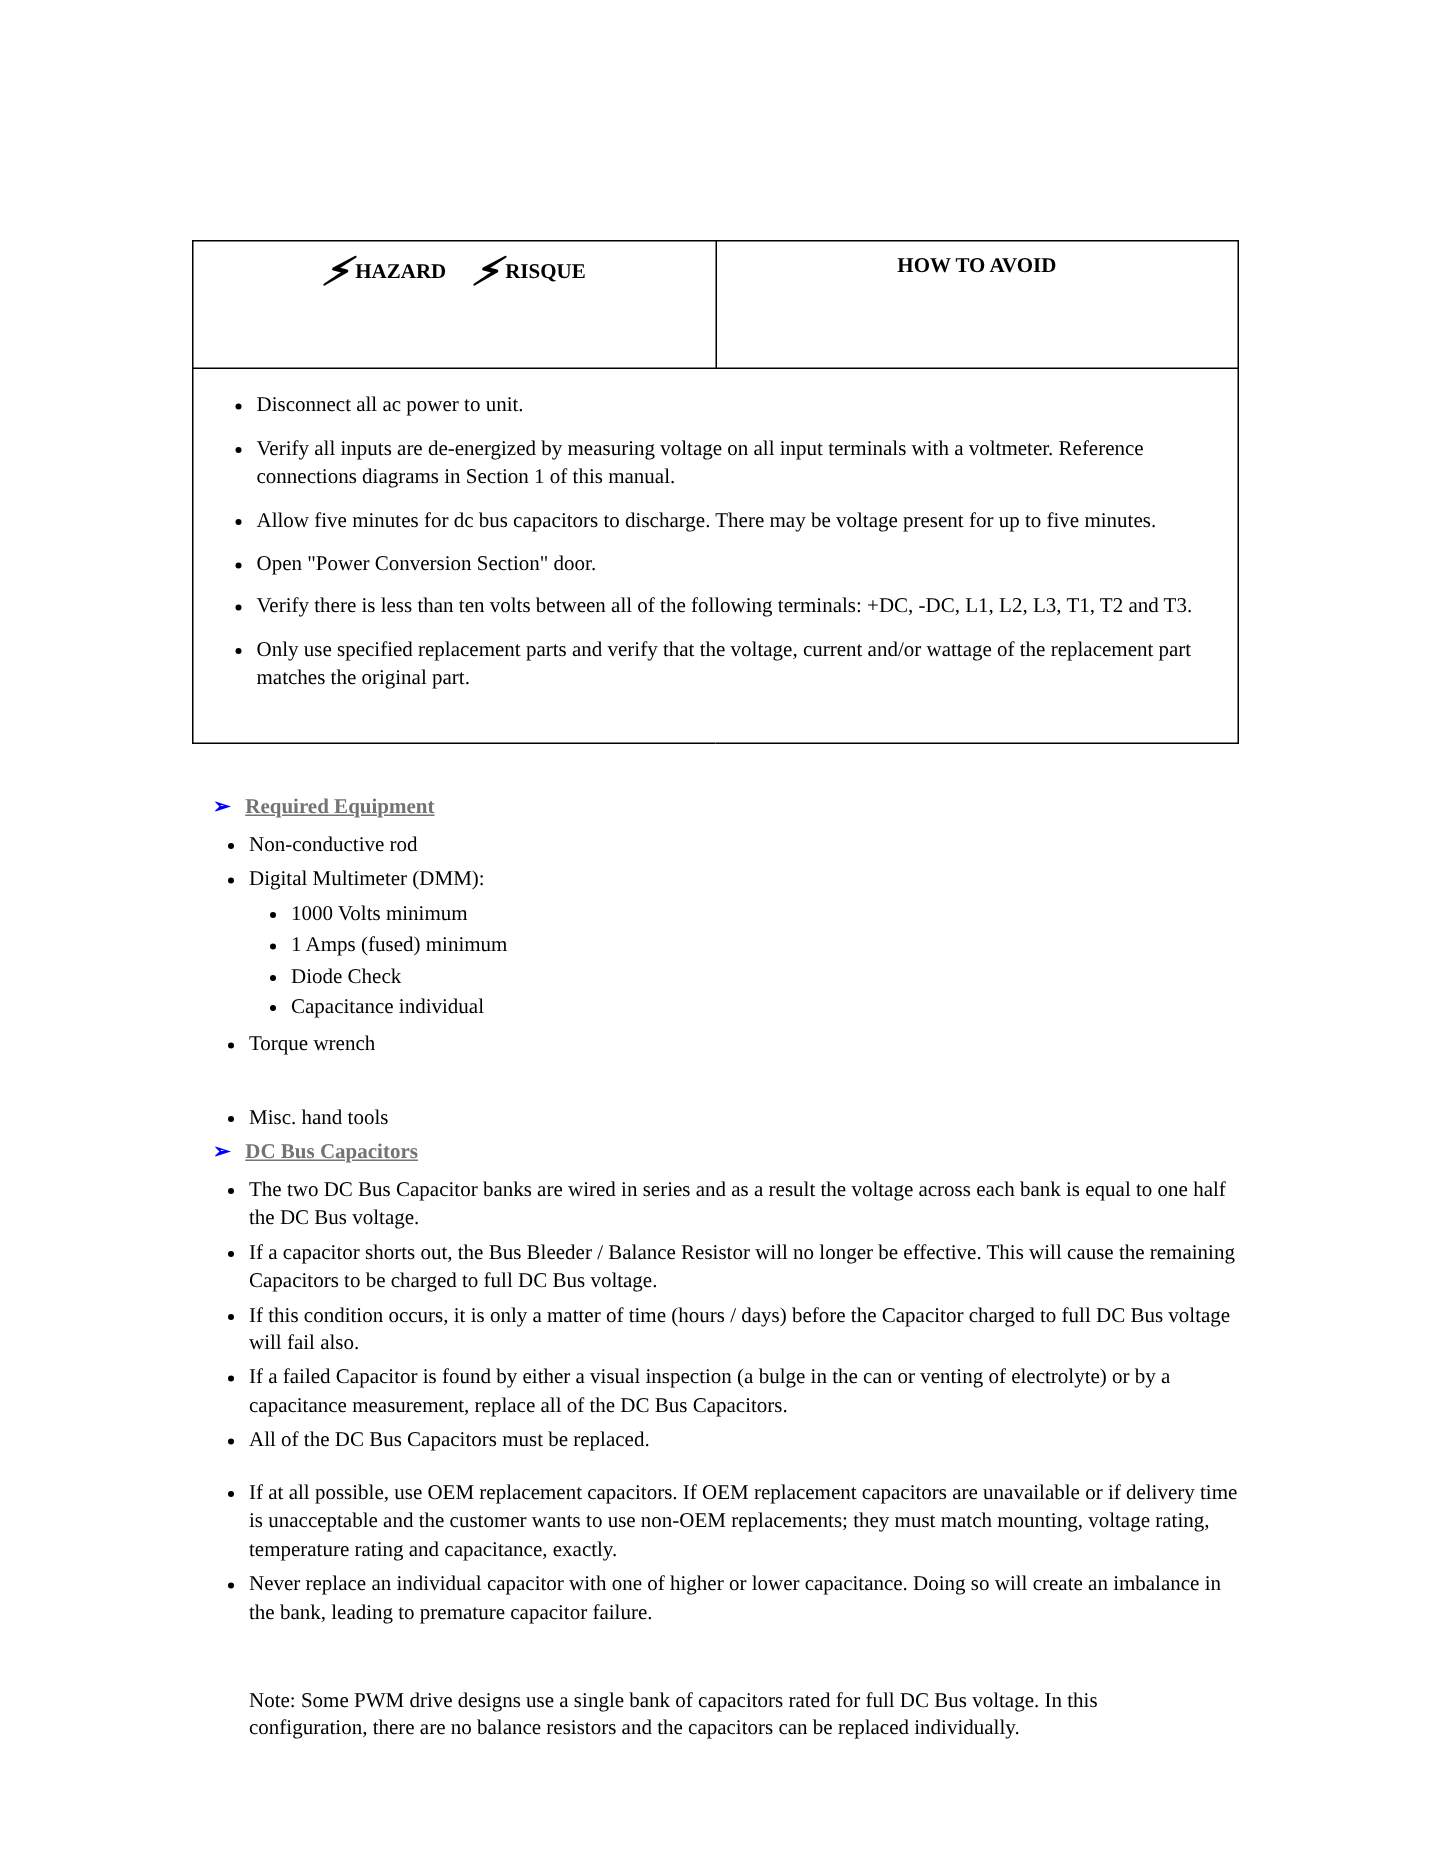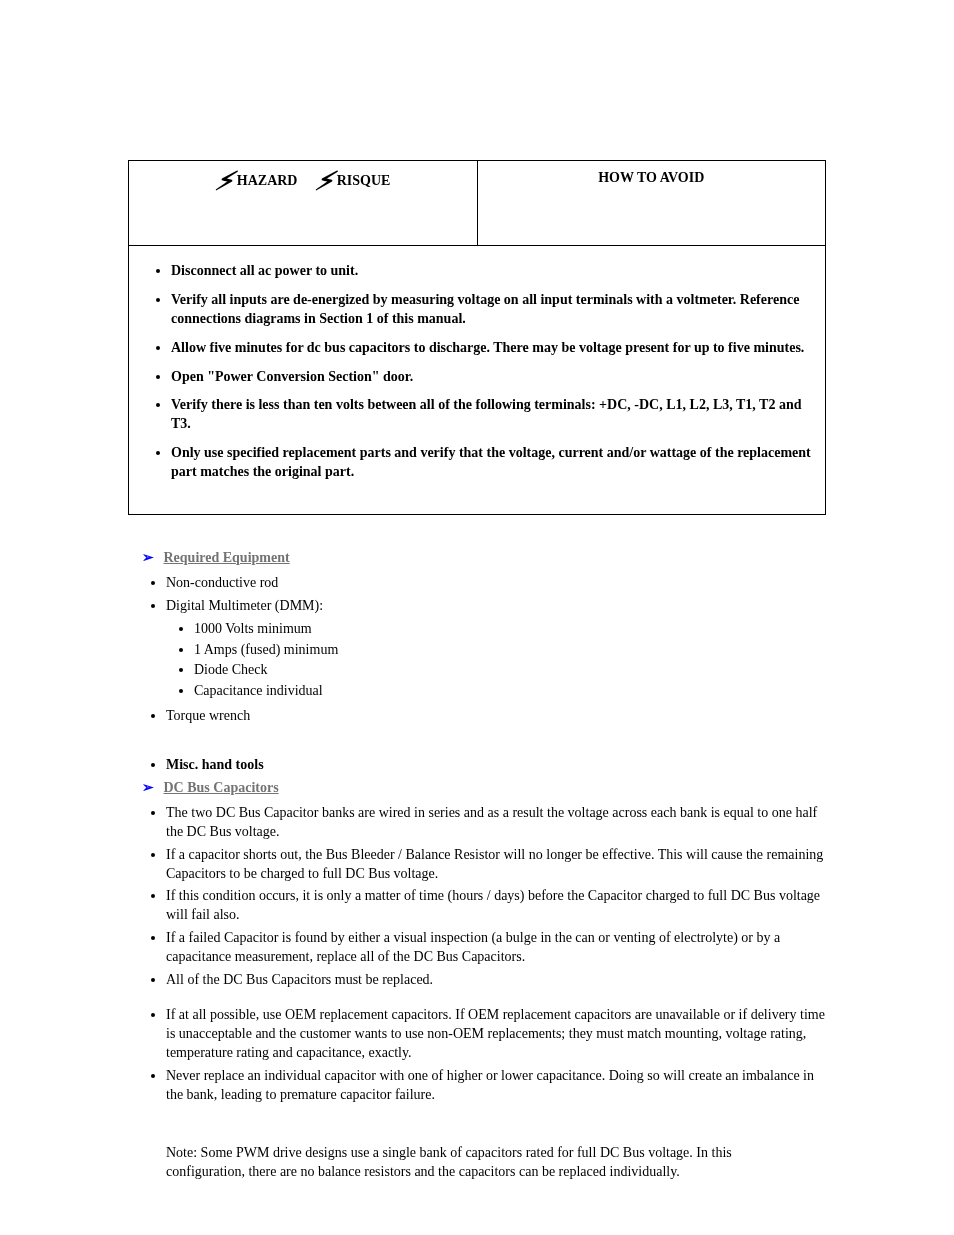--- a/index.html
+++ b/index.html
@@ -29,21 +29,20 @@
     vertical-align: top;
   }
   .tbl th {
     font-weight: bold;
     text-align: center;
     height: 70px;
     padding: 8px 6px 6px 6px;
   }
   .tbl td {
     padding: 16px 12px 22px 14px;
-    font-weight: bold;
   }
   .bolt {
     display: inline-block;
     font-size: 26px;
     font-style: italic;
     font-weight: bold;
     transform: skewX(-8deg);
     vertical-align: middle;
     line-height: 1;
   }
@@ -141,21 +140,21 @@
       <li>Digital Multimeter (DMM):</li>
     </ul>
     <ul class="sub-list">
       <li>1000 Volts minimum</li>
       <li>1 Amps (fused) minimum</li>
       <li>Diode Check</li>
       <li>Capacitance individual</li>
     </ul>
     <ul class="dot-list" style="margin-top:6px;">
       <li class="big-gap">Torque wrench</li>
-      <li style="font-weight:bold;">Misc. hand tools</li>
+      <li style="">Misc. hand tools</li>
     </ul>
 
     <div class="section-head">
       <span class="arrow-bullet">➢</span>
       <span class="link-underline">DC Bus Capacitors</span>
     </div>
     <ul class="dot-list para-list">
       <li>The two DC Bus Capacitor banks are wired in series and as a result the voltage across each bank is equal to one half the DC Bus voltage.</li>
       <li>If a capacitor shorts out, the Bus Bleeder / Balance Resistor will no longer be effective.  This will cause the remaining Capacitors to be charged to full DC Bus voltage.</li>
       <li>If this condition occurs, it is only a matter of time (hours / days) before the Capacitor charged to full DC Bus voltage will fail also.</li>

